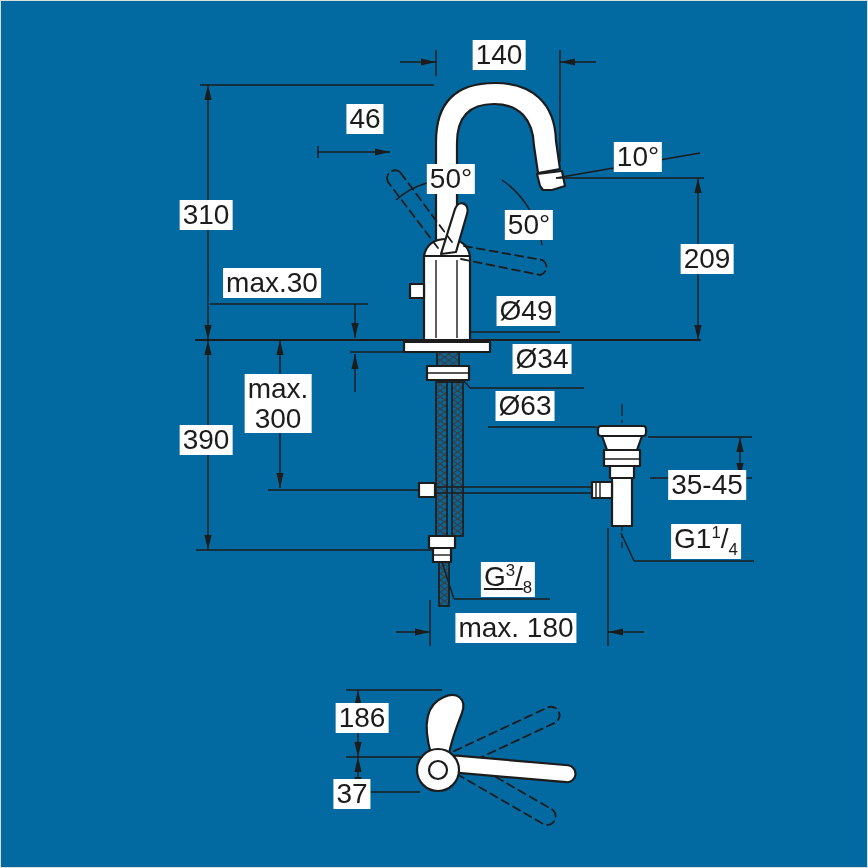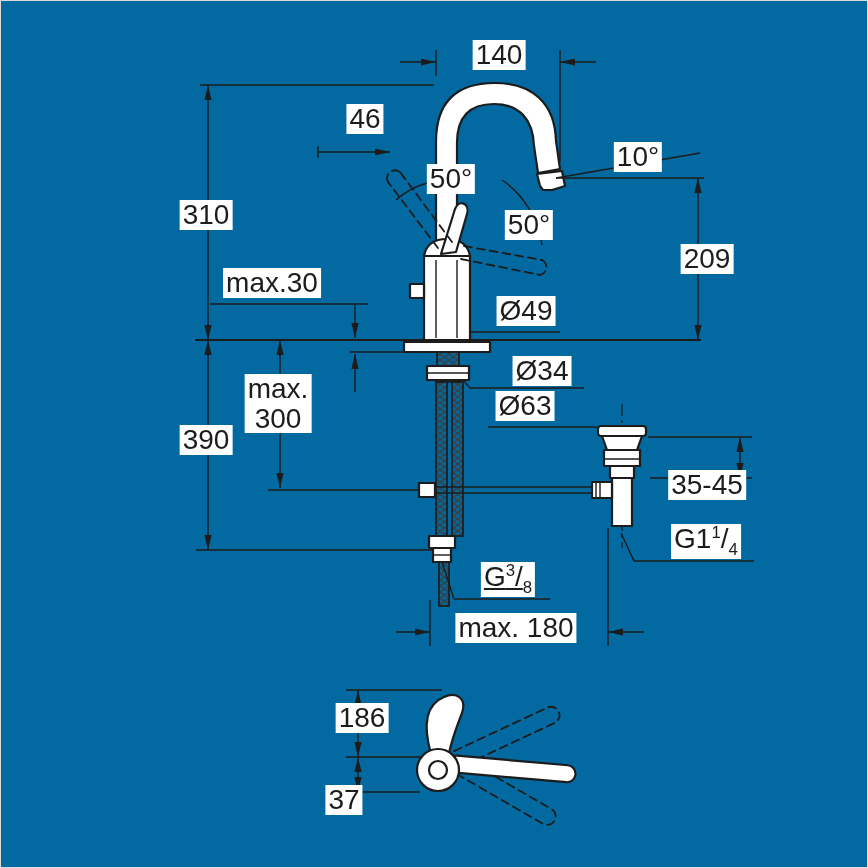--- a/index.html
+++ b/index.html
@@ -205,38 +205,38 @@
   <div>
     <div class="dim-label" style="left:499px; top:40px;">140</div>
     <div class="dim-label" style="left:342px; top:104px;margin-left:23px;">46</div>
     <div class="dim-label" style="left:638px; top:142px;">10°</div>
     <div class="dim-label" style="left:451px; top:164px;">50°</div>
     <div class="dim-label" style="left:529px; top:210px;">50°</div>
     <div class="dim-label" style="left:206px; top:200px;">310</div>
     <div class="dim-label" style="left:707px; top:244px;">209</div>
     <div class="dim-label" style="left:272px; top:268px;">max.30</div>
     <div class="dim-label" style="left:498px; top:296px;margin-left:28px;">Ø49</div>
-    <div class="dim-label" style="left:542px; top:344px;margin-top:12px;">Ø34</div>
+    <div class="dim-label" style="left:542px; top:344px;">Ø34</div>
     <div class="dim-label" style="left:525px; top:391px;">Ø63</div>
 
     <div class="dim-label" style="left:278px; top:374px;">
       <div>max.</div>
       <div>300</div>
     </div>
 
     <div class="dim-label" style="left:206px; top:425px;">390</div>
     <div class="dim-label" style="left:707px; top:441px;margin-top:29px;">35-45</div>
 
     <div class="dim-label" style="left:706px; top:524px;">
       <span>G1</span><sup>1</sup><span>/</span><sub>4</sub>
     </div>
 
     <div class="dim-label" style="left:508px; top:562px;text-decoration:underline;">
       <span>G</span><sup>3</sup><span>/</span><sub>8</sub>
     </div>
 
     <div class="dim-label" style="left:516px; top:613px;">max. 180</div>
     <div class="dim-label" style="left:362px; top:703px;">186</div>
-    <div class="dim-label" style="left:344px; top:779px;margin-top:6px;">37</div>
+    <div class="dim-label" style="left:352px; top:779px;">37</div>
   </div>
 
   <div class="frame"></div>
 </div>
 
 </body></html>

